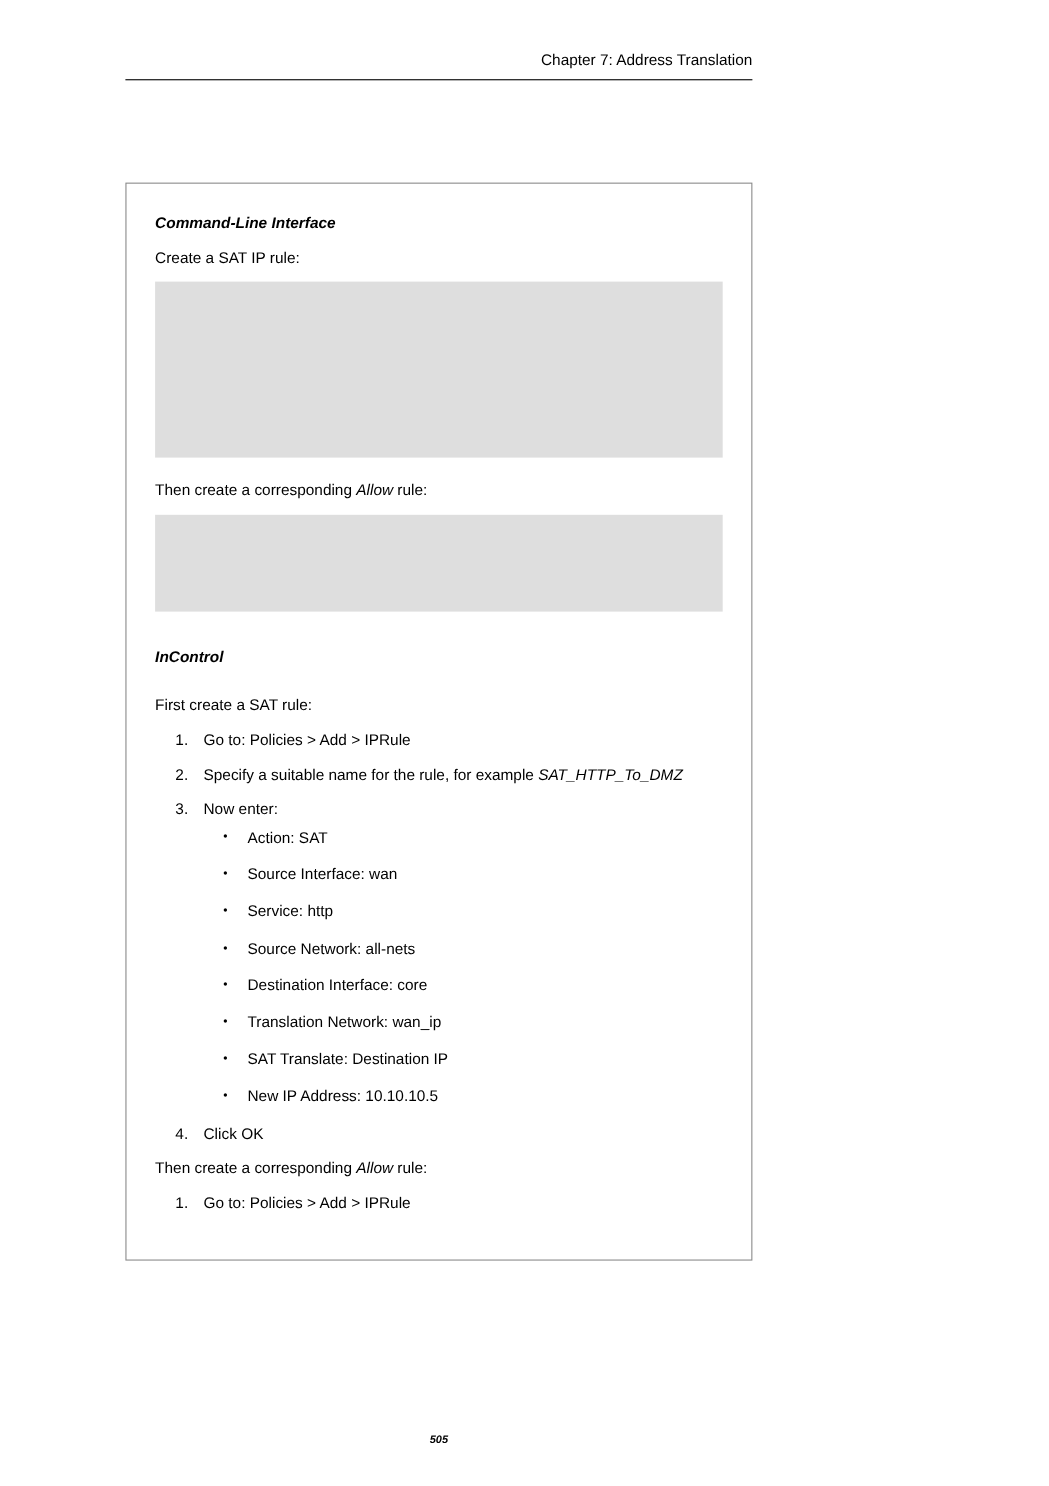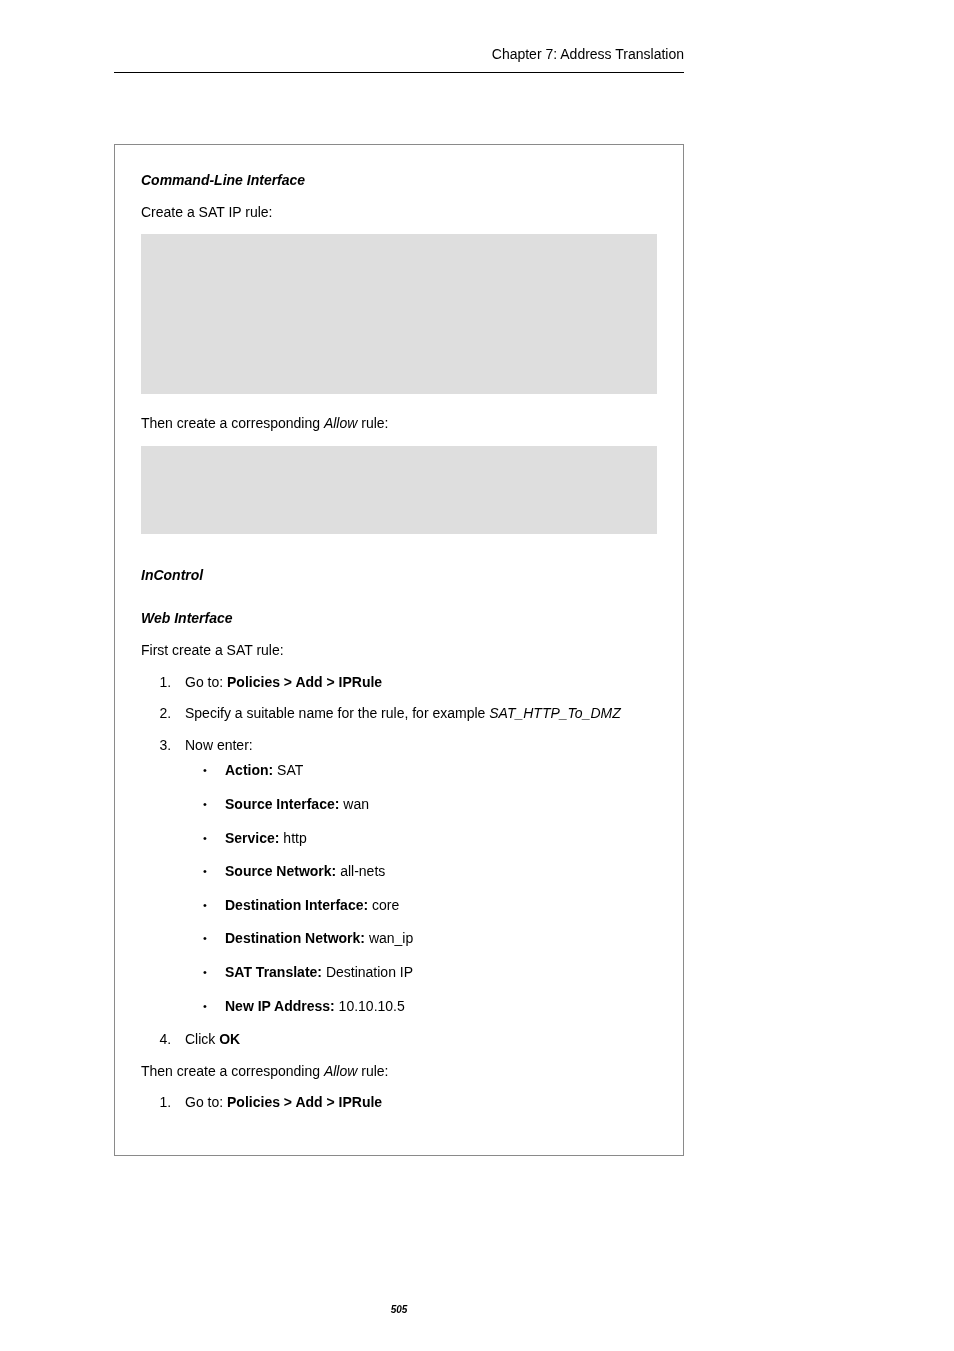--- a/index.html
+++ b/index.html
@@ -24,21 +24,21 @@
     color: #000;
   }
   .header-rule {
     position: absolute;
     top: 72px;
     left: 114px;
     right: 114px;
     border-top: 1px solid #000;
   }
   .content-box {
-    margin-top: 84px;
+    margin-top: 106px;
     border: 1px solid #8a8a8a;
     padding: 26px 26px 30px 26px;
     box-sizing: border-box;
     font-size: 14px;
     line-height: 1.4;
   }
   .content-box p { margin: 0 0 12px 0; }
   .section-title {
     font-weight: bold;
     font-style: italic;
@@ -73,21 +73,21 @@
     margin-bottom: 14px;
   }
   ul.bullets > li::before {
     content: "•";
     position: absolute;
     left: 0;
     top: 0;
     font-size: 11px;
     line-height: 18px;
   }
-  .bold { font-weight: bold; }
+  .bold { font-weight: normal; }
   .italic { font-style: italic; }
   .footer {
     position: absolute;
     bottom: 36px;
     left: 0;
     width: 100%;
     text-align: center;
     font-weight: bold;
     font-style: italic;
     font-size: 10px;
@@ -111,39 +111,38 @@
       <span>Then create a corresponding </span><span class="italic">Allow</span><span> rule:</span>
     </p>
     <div class="code-block small"></div>
 
     <div class="gap"></div>
 
     <p class="section-title">InControl</p>
 
     <div class="gap"></div>
 
-    <p class="section-title">Web Interface</p>
     <p>First create a SAT rule:</p>
 
     <ol class="steps">
       <li>
         <span>Go to: </span><span class="bold">Policies &gt; Add &gt; IPRule</span>
       </li>
       <li>
         <span>Specify a suitable name for the rule, for example </span><span class="italic">SAT_HTTP_To_DMZ</span>
       </li>
       <li>
         <span>Now enter:</span>
         <ul class="bullets">
           <li><span class="bold">Action:</span><span> SAT</span></li>
           <li><span class="bold">Source Interface:</span><span> wan</span></li>
           <li><span class="bold">Service:</span><span> http</span></li>
           <li><span class="bold">Source Network:</span><span> all-nets</span></li>
           <li><span class="bold">Destination Interface:</span><span> core</span></li>
-          <li><span class="bold">Destination Network:</span><span> wan_ip</span></li>
+          <li><span class="bold">Translation Network:</span><span> wan_ip</span></li>
           <li><span class="bold">SAT Translate:</span><span> Destination IP</span></li>
           <li><span class="bold">New IP Address:</span><span> 10.10.10.5</span></li>
         </ul>
       </li>
       <li>
         <span>Click </span><span class="bold">OK</span>
       </li>
     </ol>
 
     <p>

